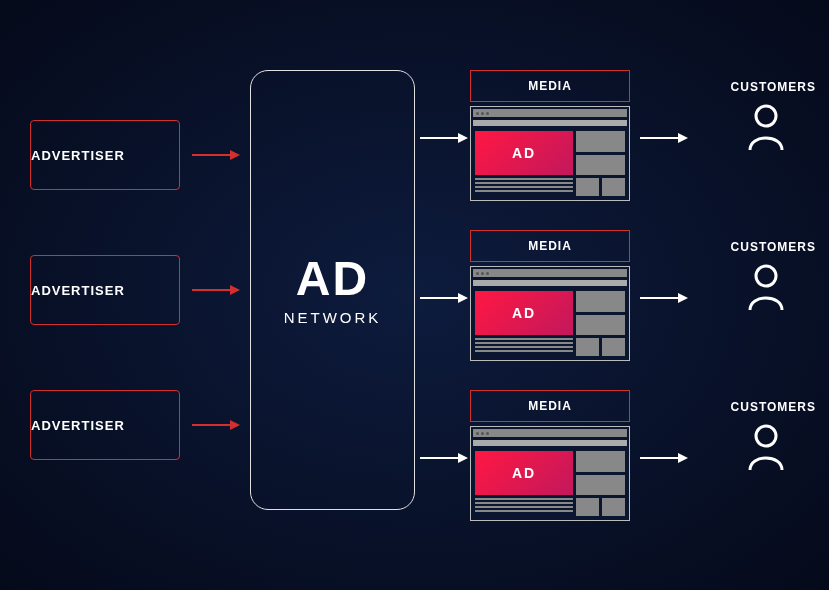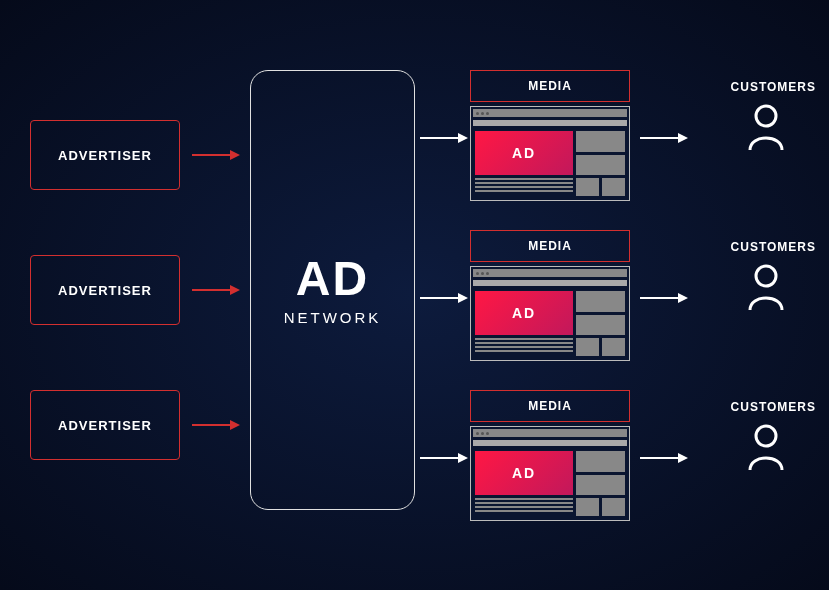--- a/index.html
+++ b/index.html
@@ -16,21 +16,21 @@
   
   .advertiser {
     position: absolute;
     left: 30px;
     width: 150px;
     height: 70px;
     border: 1px solid #d32f2f;
     border-radius: 4px;
     display: flex;
     align-items: center;
-    justify-content: center;
+    justify-content: flex-start;
     font-weight: bold;
     font-size: 13px;
     letter-spacing: 1px;
   }
 
   
   .arrow-red {
     position: absolute;
     width: 50px;
     height: 12px;

